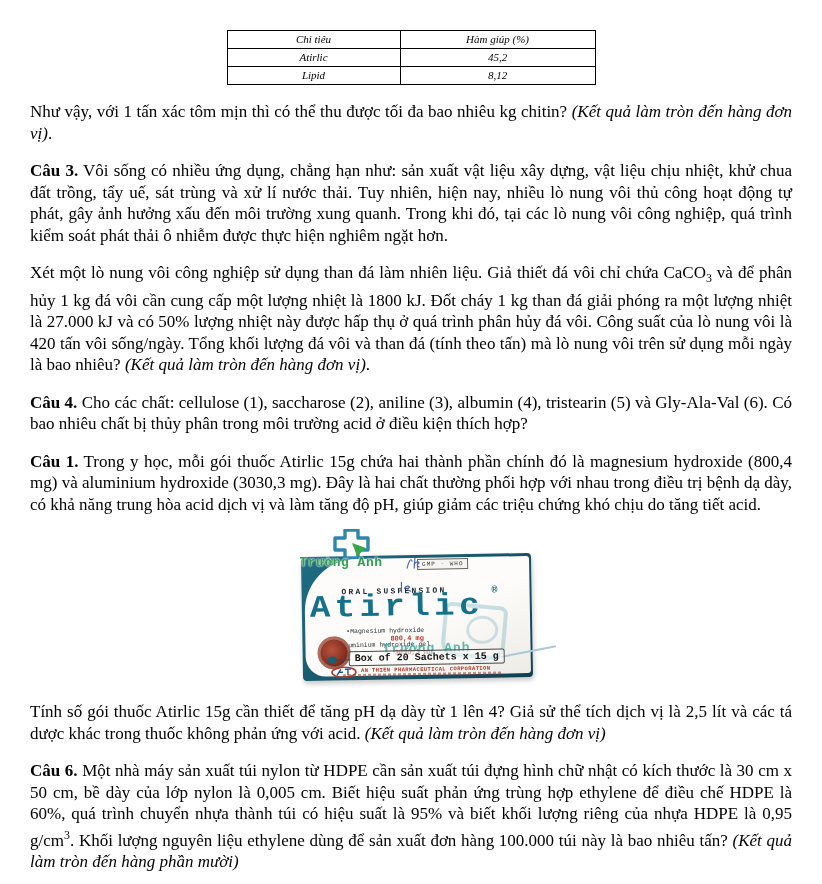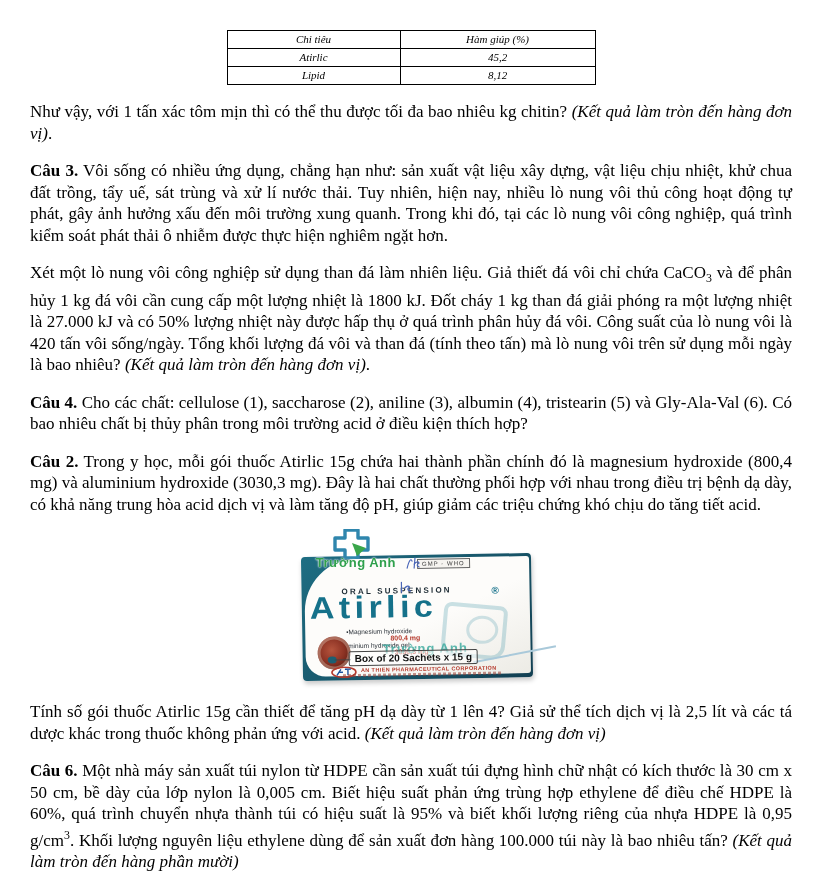--- a/index.html
+++ b/index.html
@@ -18,21 +18,21 @@
   .doc-table .c2 { width:190px; }
   
   .content { padding:0 14px; font-size:17px; line-height:21.5px; text-align:justify; }
   .content p { margin:16px; }
   .ql { font-weight:bold; }
   .content sub { font-size:70%; }
   .content sup { font-size:70%; }
   .footer { text-align:left; font-weight:bold; font-style:italic; margin-top:18px !important;text-decoration:underline; }
   
   .figure { position:relative; width:250px; height:156px; margin:-2px auto 4px auto;
-            font-family:Liberation Sans, sans-serif; text-align:right; line-height:normal; }
+            font-family:Liberation Mono, monospace; text-align:center; line-height:normal; }
   .figure * { position:absolute; }
   .med-logo { left:44px; top:0; width:46px; height:30px; z-index:6; }
   .med-logo svg { left:0; top:0; }
   .logo-text { left:-44px; top:26px; width:110px; font-weight:bold; font-size:13px;
                color:#2fa04c; letter-spacing:.5px; text-shadow:0 0 2px #fff, 0 0 2px #fff; z-index:6; }
   .med-box { left:16px; top:26px; width:230px; height:124px;
              background:linear-gradient(140deg,#1e6e83,#123f52);
              border-radius:4px; transform:rotate(-1deg);
              box-shadow:1px 3px 5px rgba(0,0,0,.22); z-index:2; }
   .med-face { inset:3px 2px 4px 3px; background:linear-gradient(155deg,#fdfcfa 55%,#ecebe5);
@@ -101,21 +101,21 @@
   <div class="content">
 
     <p><span>Như vậy, với 1 tấn xác tôm mịn thì có thể thu được tối đa bao nhiêu kg chitin? </span><i>(Kết quả làm tròn đến hàng đơn vị)</i><span>.</span></p>
 
     <p><b class="ql">Câu 3.</b><span> Vôi sống có nhiều ứng dụng, chẳng hạn như: sản xuất vật liệu xây dựng, vật liệu chịu nhiệt, khử chua đất trồng, tẩy uế, sát trùng và xử lí nước thải. Tuy nhiên, hiện nay, nhiều lò nung vôi thủ công hoạt động tự phát, gây ảnh hưởng xấu đến môi trường xung quanh. Trong khi đó, tại các lò nung vôi công nghiệp, quá trình kiểm soát phát thải ô nhiễm được thực hiện nghiêm ngặt hơn.</span></p>
 
     <p><span>Xét một lò nung vôi công nghiệp sử dụng than đá làm nhiên liệu. Giả thiết đá vôi chỉ chứa CaCO</span><sub>3</sub><span> và để phân hủy 1 kg đá vôi cần cung cấp một lượng nhiệt là 1800 kJ. Đốt cháy 1 kg than đá giải phóng ra một lượng nhiệt là 27.000 kJ và có 50% lượng nhiệt này được hấp thụ ở quá trình phân hủy đá vôi. Công suất của lò nung vôi là 420 tấn vôi sống/ngày. Tổng khối lượng đá vôi và than đá (tính theo tấn) mà lò nung vôi trên sử dụng mỗi ngày là bao nhiêu? </span><i>(Kết quả làm tròn đến hàng đơn vị)</i><span>.</span></p>
 
     <p><b class="ql">Câu 4.</b><span> Cho các chất: cellulose (1), saccharose (2), aniline (3), albumin (4), tristearin (5) và Gly-Ala-Val (6). Có bao nhiêu chất bị thủy phân trong môi trường acid ở điều kiện thích hợp?</span></p>
 
-    <p><b class="ql">Câu 2.</b><span> Trong y học, mỗi gói thuốc Atirlic 15g chứa hai thành phần chính đó là magnesium hydroxide (800,4 mg) và aluminium hydroxide (3030,3 mg). Đây là hai chất thường phối hợp với nhau trong điều trị bệnh dạ dày, có khả năng trung hòa acid dịch vị và làm tăng độ pH, giúp giảm các triệu chứng khó chịu do tăng tiết acid.</span></p>
+    <p><b class="ql">Câu 1.</b><span> Trong y học, mỗi gói thuốc Atirlic 15g chứa hai thành phần chính đó là magnesium hydroxide (800,4 mg) và aluminium hydroxide (3030,3 mg). Đây là hai chất thường phối hợp với nhau trong điều trị bệnh dạ dày, có khả năng trung hòa acid dịch vị và làm tăng độ pH, giúp giảm các triệu chứng khó chịu do tăng tiết acid.</span></p>
 
     <div class="figure">
       <div class="med-logo">
         <svg width="46" height="30" viewBox="0 0 46 30">
           <path d="M15,1 H28 V9 H38 V21 H28 V29 H15 V21 H5 V9 H15 Z" fill="#ffffff" stroke="#2f86ad" stroke-width="3.4" stroke-linejoin="round"></path>
           <polygon points="22,14 36,19 27,27" fill="#3aa64a"></polygon>
         </svg>
         <div class="logo-text">Trường Anh</div>
       </div>
       <div class="med-box">

